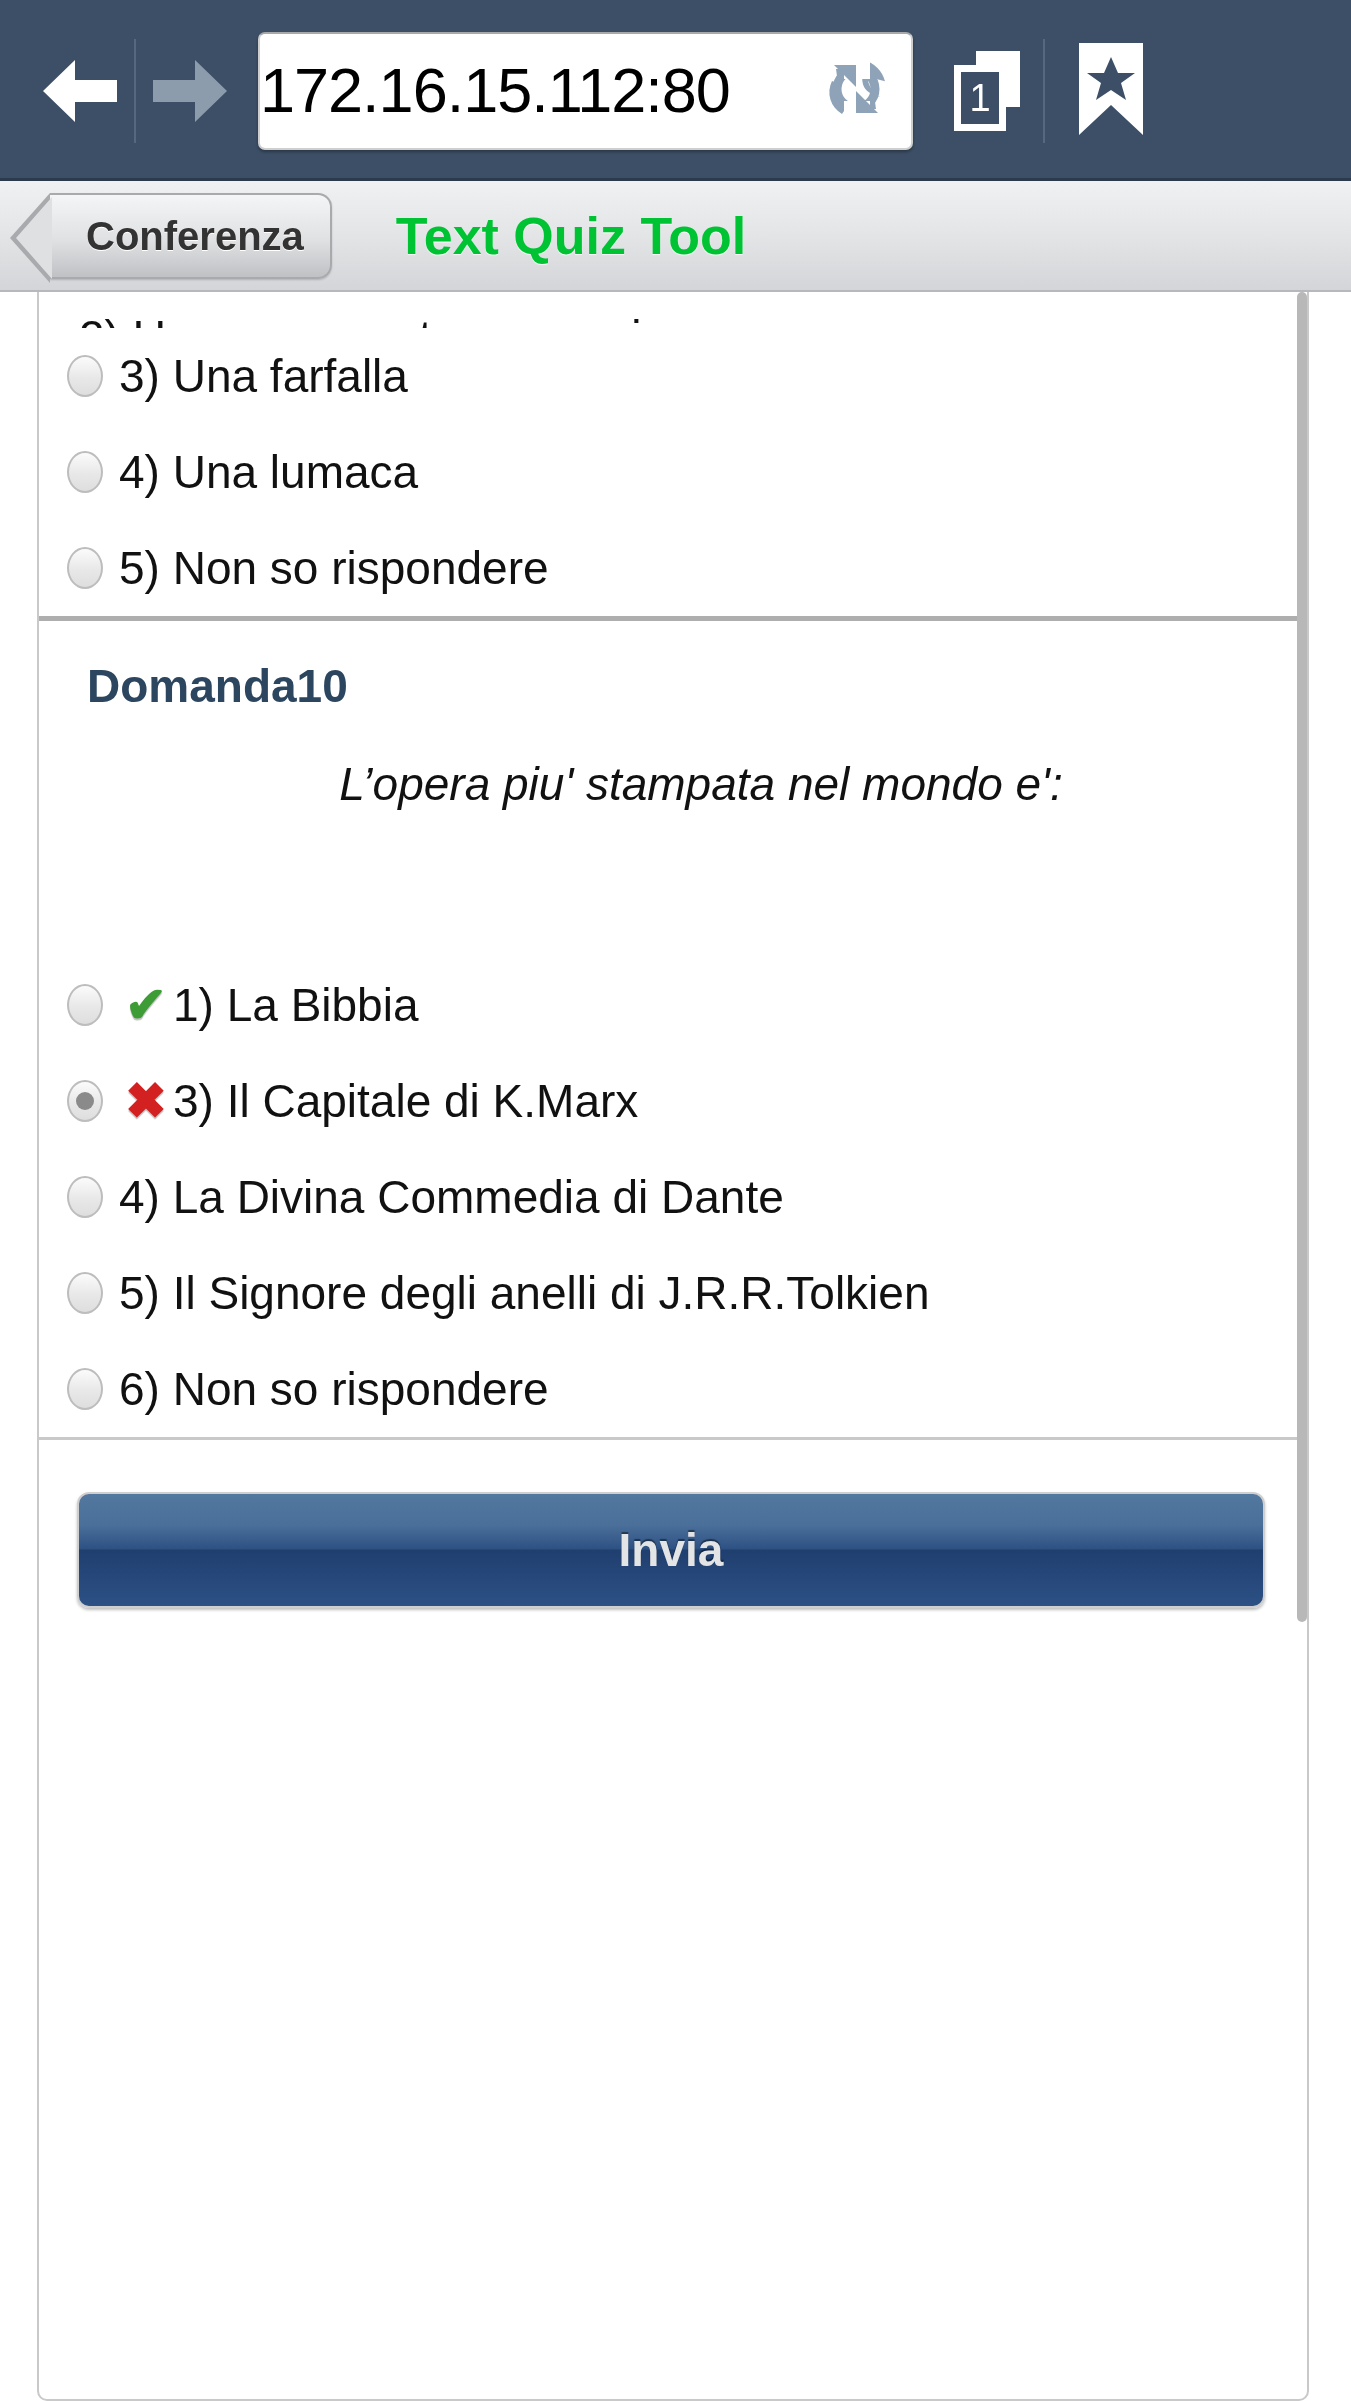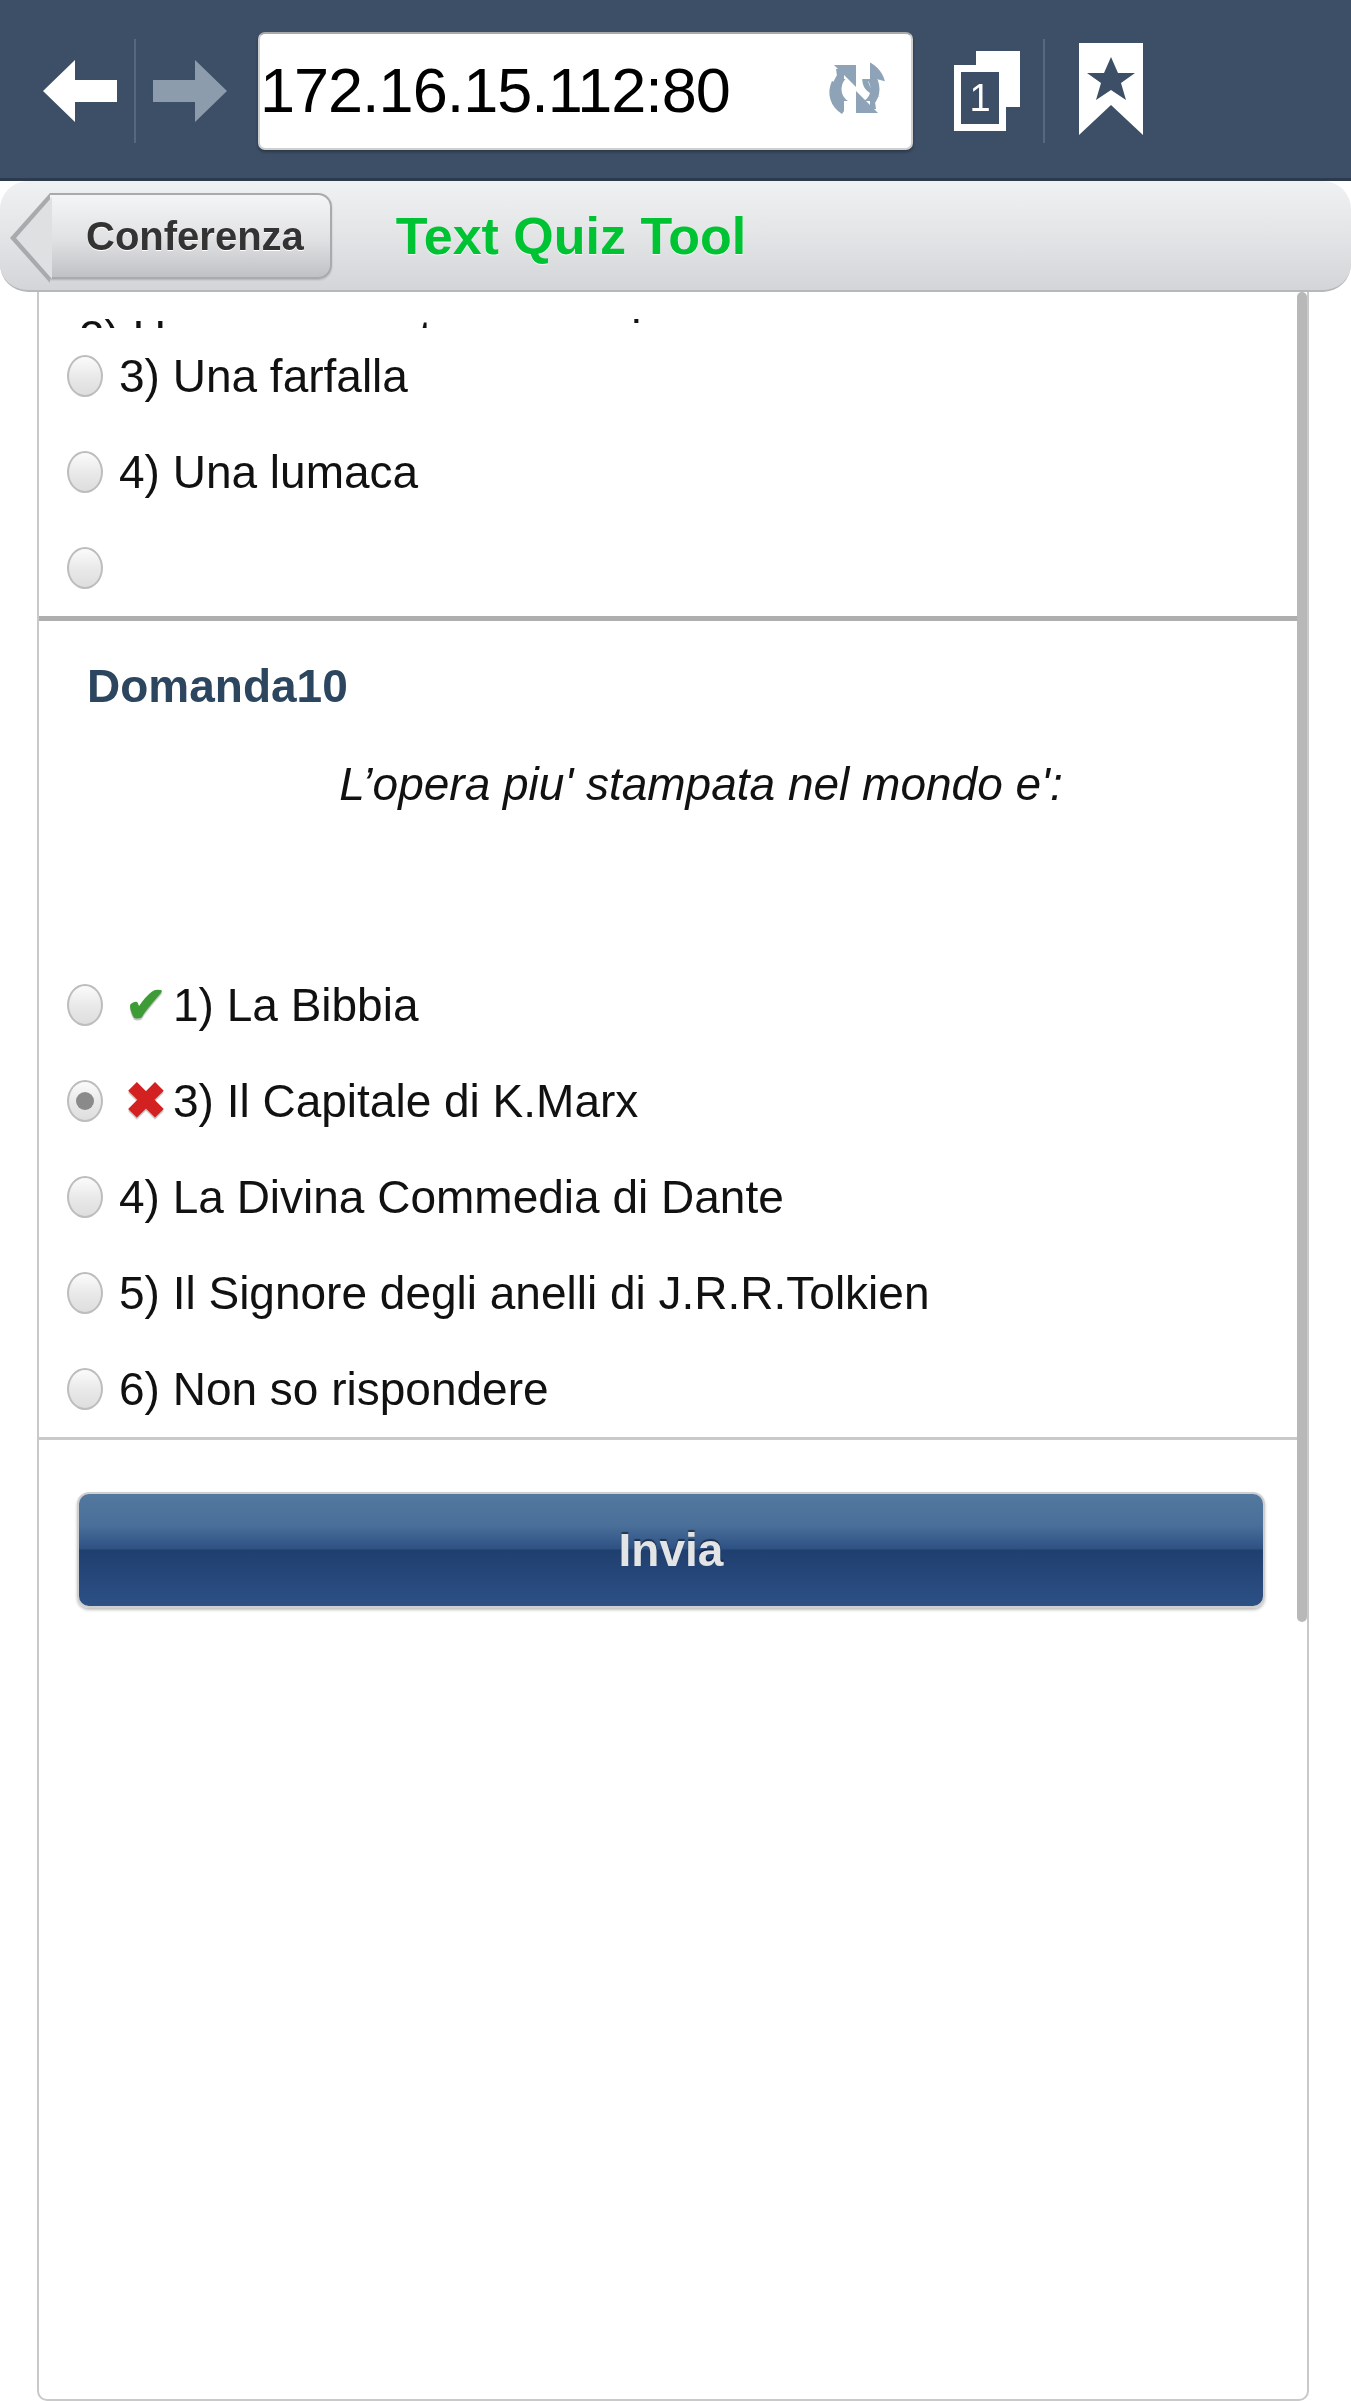--- a/index.html
+++ b/index.html
@@ -133,21 +133,20 @@
   
   .app-header {
     position: relative;
     height: 111px;
     background: linear-gradient(to bottom, #f0f1f2 0%, #e3e5e7 48%, #d3d5d8 100%);
     border-bottom: 2px solid #b6b8bb;
     display: flex;
     align-items: center;
     padding-left: 22px;
     z-index: 5;
-    border-radius: 28px;
   }
   .back-button {
     position: relative;
     height: 86px;
     display: flex;
     align-items: center;
     padding: 0 26px 0 36px;
     background: linear-gradient(to bottom, #f4f5f6 0%, #e0e1e3 55%, #bfc1c4 100%);
     border: 2px solid #a8aaad;
     border-left: none;
@@ -415,20 +414,21 @@
         <span class="opt-label">3) Una farfalla</span>
       </div>
 
       <div class="opt-row">
         <span class="radio"></span>
         <span class="opt-label">4) Una lumaca</span>
       </div>
 
       <div class="opt-row">
         <span class="radio"></span>
+        <span class="opt-label">5) Non so rispondere</span>
       </div>
     </div>
 
     <div class="divider"></div>
 
     <div class="qblock">
       <div class="q-title">Domanda10</div>
       <div class="q-text">L’opera piu' stampata nel mondo e':</div>
       <div class="q-gap"></div>
 

